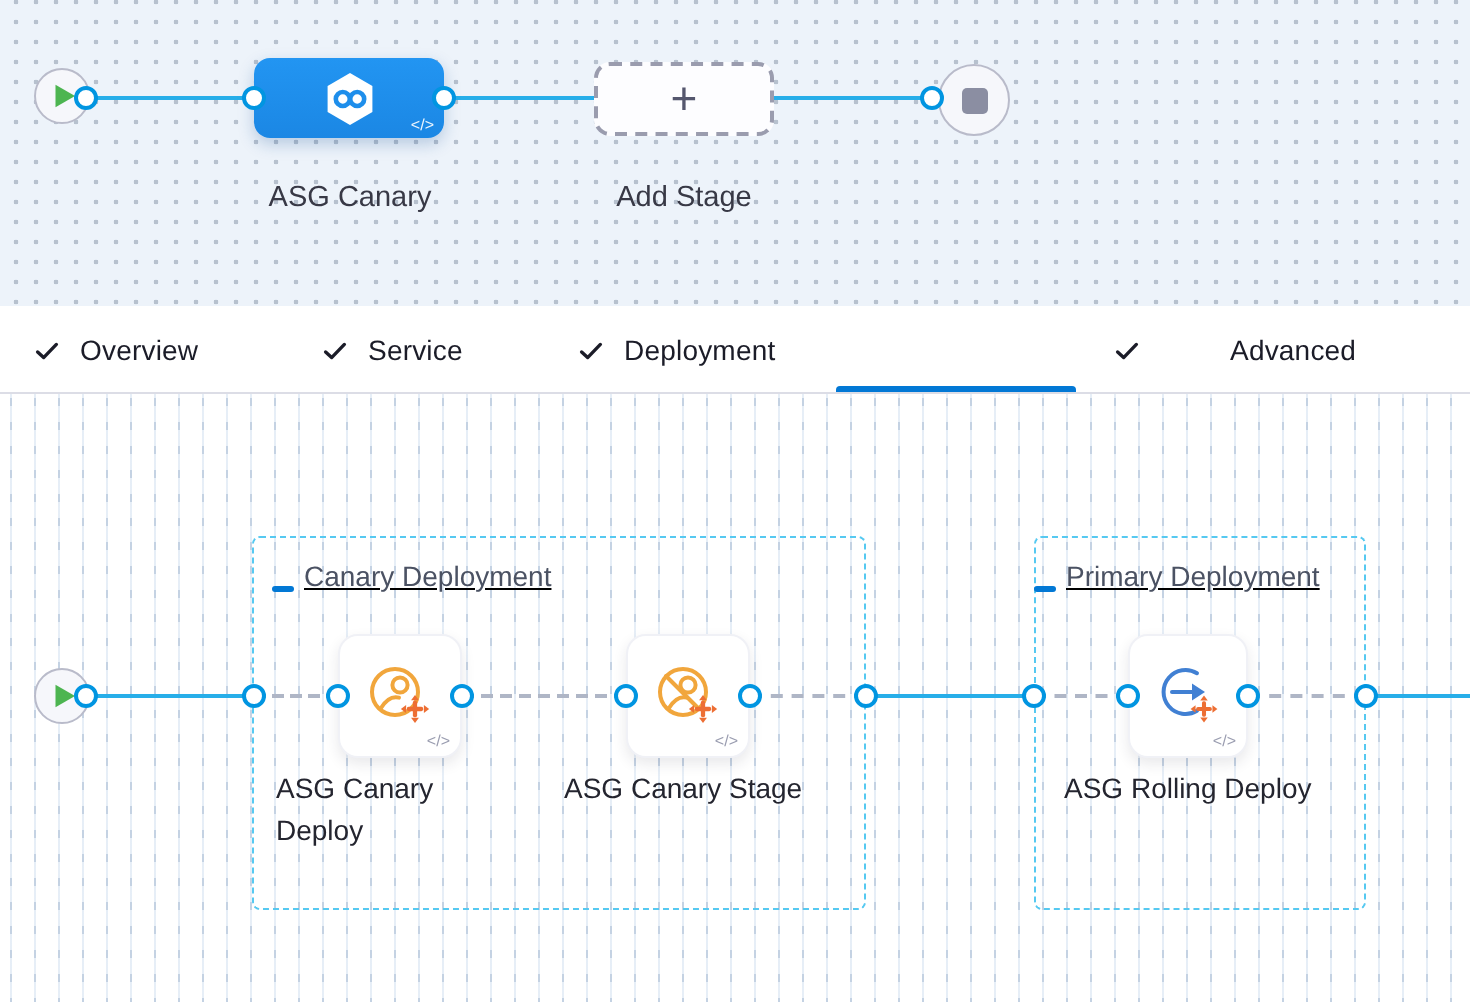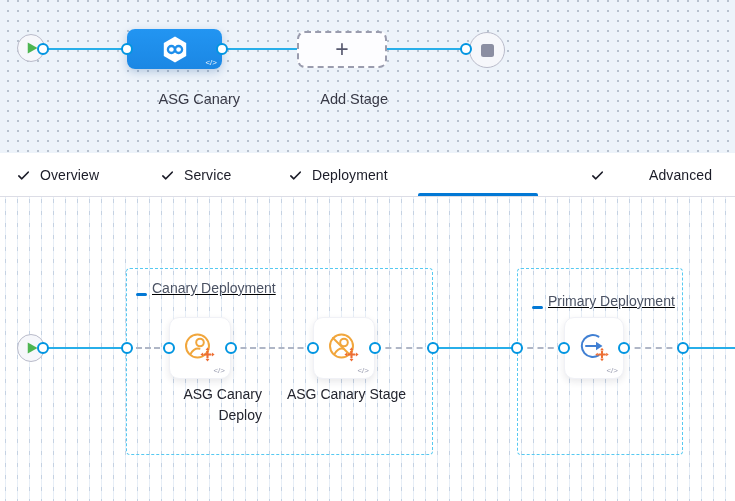--- a/index.html
+++ b/index.html
@@ -53,38 +53,38 @@
     box-shadow:0 3px 8px rgba(20,80,150,.25);
     display:flex; align-items:center; justify-content:center; cursor:pointer;
   }
   .stage-node .code { position:absolute; right:5px; bottom:2px; color:rgba(255,255,255,.92); font-size:8px; }
   .add-stage {
     position:absolute; left:297px; top:31px; width:90px; height:37px;
     border:2px dashed #9A9CAE; border-radius:8px; background:#FDFDFF; z-index:2;
     display:flex; align-items:center; justify-content:center; cursor:pointer;
     color:#55576E; font-size:23px; font-weight:300; line-height:1;
   }
-  .node-label { position:absolute; text-align:right; color:#383946; font-size:14.5px; z-index:2; }
+  .node-label { position:absolute; text-align:center; color:#383946; font-size:14.5px; z-index:2; }
 
   .group {
     position:absolute; top:268px; height:187px; border:1.5px dashed #56C9F1;
     border-radius:4px; z-index:0;
   }
   .group-header { position:absolute; top:280px; display:flex; align-items:flex-end; gap:5px; z-index:2; cursor:pointer;text-decoration:underline; }
   .collapse-bar { width:11px; height:3px; background:#0278D5; border-radius:2px; }
   .group-title { color:#4B5263; font-size:14px; }
 
   .step-node {
     position:absolute; top:317px; width:62px; height:62px; background:#fff;
     border:1px solid #F0F1F6; border-radius:10px; z-index:2; cursor:pointer;
     box-shadow:0 3px 7px rgba(40,41,61,.10);
     display:flex; align-items:center; justify-content:center;
   }
   .step-node .code { position:absolute; right:5px; bottom:3px; color:#9A9DB0; font-size:8px; }
-  .step-label { position:absolute; top:384px; width:124px; text-align:right;
+  .step-label { position:absolute; top:384px; width:124px; text-align:left;
                 color:#24252F; font-size:14px; line-height:21px; z-index:2; }
 </style>
 </head>
 <body>
 
 <div class="screen">
 
   <div class="top-canvas">
 
     <div class="terminal" style="left:17px; top:34px;">
@@ -111,21 +111,21 @@
       <span>+</span>
     </div>
     <div class="hline" style="left:387px; top:48px; width:79px;"></div>
     <div class="port" style="left:460px; top:43px;"></div>
 
     <div class="terminal" style="left:469px; top:32px; width:36px; height:36px;">
       <div class="stop-square"></div>
     </div>
 
     <div class="node-label" style="left:110px; top:91px; width:130px;">ASG Canary</div>
-    <div class="node-label" style="left:268px; top:91px; width:120px;">Add Stage</div>
+    <div class="node-label" style="left:282px; top:91px; width:120px;">Add Stage</div>
   </div>
 
   <div class="tabbar">
     <div class="tab" style="left:16px;">
       <svg width="15" height="15" viewBox="0 0 16 16">
         <path d="M3 8.5l3.2 3L13 4.5" fill="none" stroke="#1B1C28" stroke-width="1.8" stroke-linecap="round" stroke-linejoin="round"></path>
       </svg>
       <span class="lbl">Overview</span>
     </div>
     <div class="tab" style="left:160px;">
@@ -133,21 +133,21 @@
         <path d="M3 8.5l3.2 3L13 4.5" fill="none" stroke="#1B1C28" stroke-width="1.8" stroke-linecap="round" stroke-linejoin="round"></path>
       </svg>
       <span class="lbl">Service</span>
     </div>
     <div class="tab" style="left:288px;">
       <svg width="15" height="15" viewBox="0 0 16 16">
         <path d="M3 8.5l3.2 3L13 4.5" fill="none" stroke="#1B1C28" stroke-width="1.8" stroke-linecap="round" stroke-linejoin="round"></path>
       </svg>
       <span class="lbl">Deployment</span>
     </div>
-    <div class="tab" style="left:590px;gap:44px;">
+    <div class="tab" style="left:556px;gap:44px;">
       <svg width="15" height="15" viewBox="0 0 16 16">
         <path d="M3 8.5l3.2 3L13 4.5" fill="none" stroke="#1B1C28" stroke-width="1.8" stroke-linecap="round" stroke-linejoin="round"></path>
       </svg>
       <span class="lbl">Advanced</span>
     </div>
     <div class="tab-underline" style="left:418px; width:120px;"></div>
   </div>
 
   <div class="bottom-canvas"></div>
 
@@ -205,21 +205,21 @@
     </svg>
     <span class="code">&lt;/&gt;</span>
   </div>
   <div class="port" style="left:307px; top:342px;"></div>
   <div class="port" style="left:369px; top:342px;"></div>
   <div class="dline" style="left:375px; top:347px; width:58px;"></div>
   <div class="port" style="left:427px; top:342px;"></div>
   <div class="hline" style="left:433px; top:347px; width:84px;"></div>
 
   <div class="group" style="left:517px; width:166px;"></div>
-  <div class="group-header" style="left:532px;margin-top:13px;">
+  <div class="group-header" style="left:517px;">
     <div class="collapse-bar"></div>
     <span class="group-title">Primary Deployment</span>
   </div>
 
   <div class="port" style="left:511px; top:342px;"></div>
   <div class="dline" style="left:517px; top:347px; width:47px;"></div>
 
   <div class="step-node" style="left:564px; width:60px;">
     <svg width="36" height="34" viewBox="0 0 36 34">
       <path d="M22.5 5.6 A11 11 0 1 0 22.5 24.4" fill="none" stroke="#4180D3" stroke-width="2" stroke-linecap="round"></path>
@@ -237,14 +237,15 @@
     <span class="code">&lt;/&gt;</span>
   </div>
   <div class="port" style="left:558px; top:342px;"></div>
   <div class="port" style="left:618px; top:342px;"></div>
   <div class="dline" style="left:624px; top:347px; width:59px;"></div>
   <div class="port" style="left:677px; top:342px;"></div>
   <div class="hline" style="left:683px; top:347px; width:52px;"></div>
 
   <div class="step-label" style="left:138px;">ASG Canary Deploy</div>
   <div class="step-label" style="left:282px;">ASG Canary Stage</div>
+  <div class="step-label" style="left:532px;">ASG Rolling Deploy</div>
 
 </div>
 
 </body></html>

